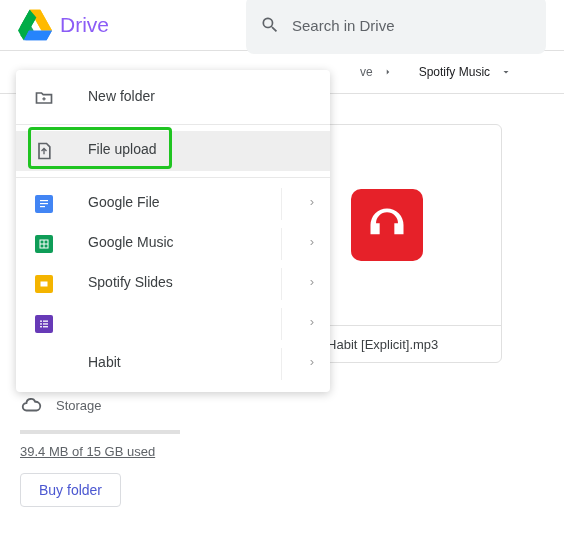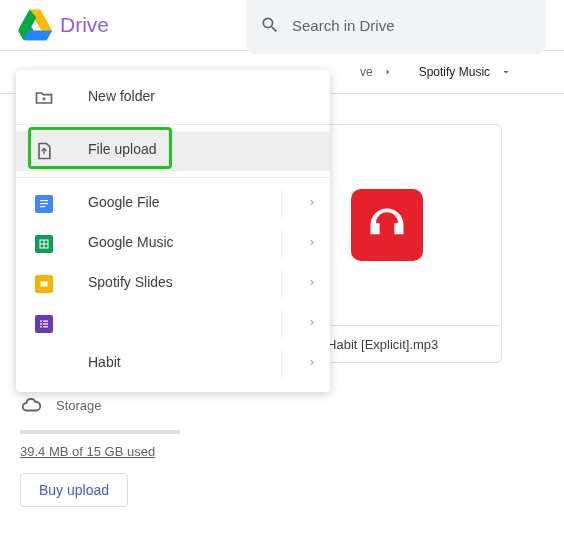--- a/index.html
+++ b/index.html
@@ -111,21 +111,21 @@
 
 <div class="sidebar-bottom">
   <div class="storage-row">
     <svg width="22" height="22" viewBox="0 0 24 24" fill="none" stroke="#5f6368" stroke-width="2">
         <path d="M18 18H7a4 4 0 010-8 5 5 0 019.6-1.5A3.5 3.5 0 0118 18z"></path>
       </svg>
     <span>Storage</span>
   </div>
   <div class="storage-bar"></div>
   <div class="storage-text">39.4 MB of 15 GB used</div>
-  <button class="buy-btn">Buy upload</button>
+  <button class="buy-btn">Buy folder</button>
 </div>
 
 <div class="context-menu">
   <div class="menu-item">
     <span class="menu-icon">
       <svg width="20" height="20" viewBox="0 0 24 24" fill="none" stroke="#5f6368" stroke-width="2">
           <path d="M3 6h6l2 2h10v10H3z"></path>
           <path d="M12 11v4M10 13h4" stroke-width="1.6"></path>
         </svg>
     </span>

